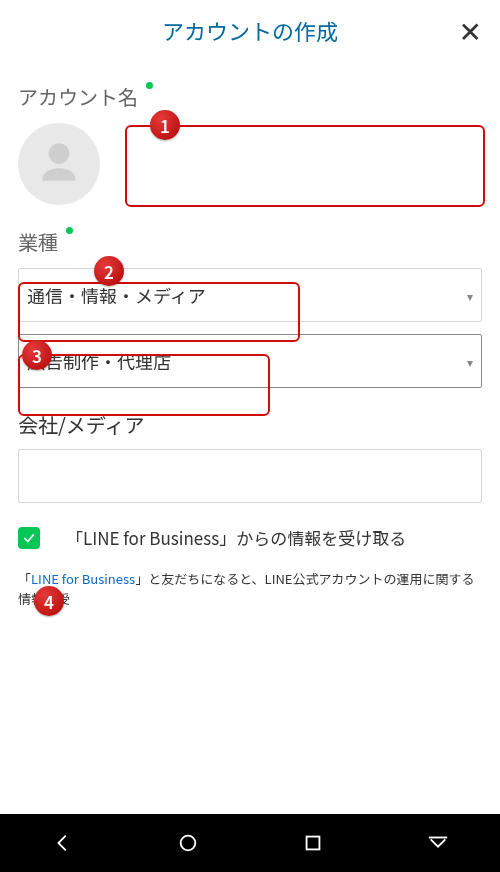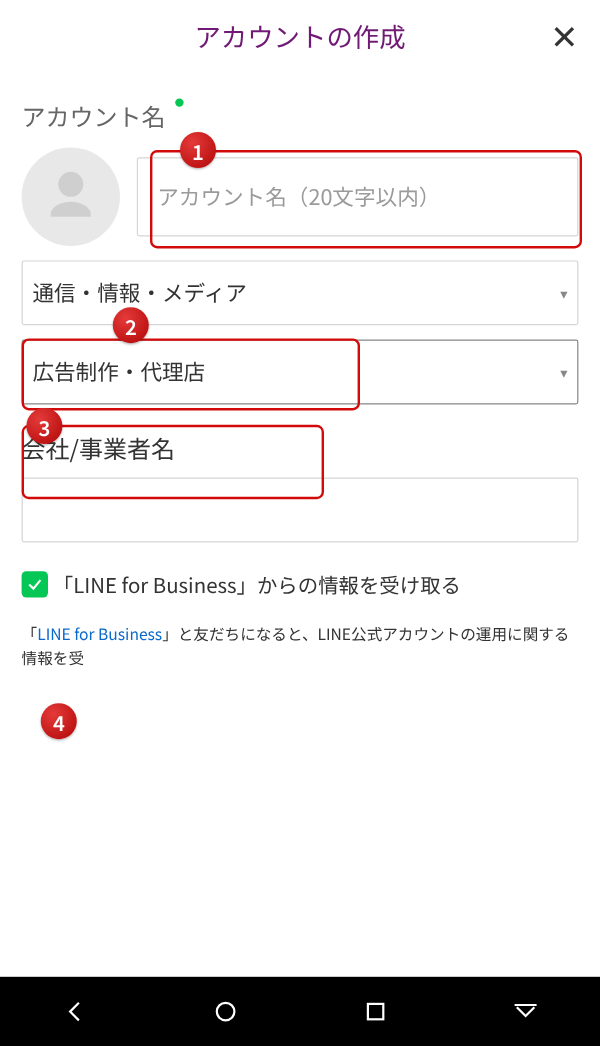--- a/index.html
+++ b/index.html
@@ -1,31 +1,31 @@
 <!DOCTYPE html>
 <html><head>
 <meta charset="utf-8">
 <style>
   *{box-sizing:border-box;margin:0;padding:0;font-family:-apple-system,"Hiragino Sans","Noto Sans JP",sans-serif}
   body{width:500px;height:872px;background:#fff;position:relative;overflow:hidden}
   .header{display:flex;align-items:center;justify-content:center;height:60px;position:relative}
-  .header-title{font-size:22px;color:#701a75;font-weight:400}
+  .header-title{font-size:22px;color:#0369a1;font-weight:400}
   .close-icon{position:absolute;right:18px;top:50%;transform:translateY(-50%);font-size:28px;color:#333;cursor:pointer;line-height:1}
   .content{padding:0 18px}
   .field-label{font-size:20px;color:#666;margin-top:22px;display:flex;align-items:flex-start;gap:8px}
   .req-dot{width:7px;height:7px;border-radius:50%;background:#06c755;display:inline-block}
   .avatar-row{display:flex;align-items:center;gap:14px;margin-top:12px;position:relative}
   .avatar{width:82px;height:82px;border-radius:50%;background:#e8e8e8;display:flex;align-items:center;justify-content:center;flex-shrink:0}
   .avatar svg{width:50px;height:50px;fill:#cfcfcf}
   .text-input{flex:1;height:66px;border:1px solid #d5d5d5;border-radius:2px;padding:0 16px;font-size:18px;color:#333}
   .text-input::placeholder{color:#9a9a9a}
   .select{width:100%;height:54px;border:1px solid #d5d5d5;border-radius:2px;background:#fff;padding:0 8px;font-size:18px;color:#333;margin-top:12px;display:flex;align-items:center;justify-content:space-between;cursor:pointer}
   .select .chev{font-size:12px;color:#888}
   .company-input,.email-input{width:100%;height:54px;border:1px solid #d5d5d5;border-radius:2px;padding:0 16px;font-size:18px;color:#333;margin-top:10px}
-  .checkbox-row{display:flex;align-items:flex-start;gap:4px;margin-top:22px}
+  .checkbox-row{display:flex;align-items:flex-start;gap:26px;margin-top:22px}
   .checkbox{width:22px;height:22px;border-radius:4px;background:#06c755;display:flex;align-items:center;justify-content:center;flex-shrink:0;margin-top:2px;cursor:pointer}
   .checkbox svg{width:14px;height:14px;stroke:#fff;stroke-width:3;fill:none}
   .checkbox-label{font-size:17px;color:#333;line-height:1.5;padding-right:6px}
   .info-text{font-size:13px;color:#333;line-height:1.6;margin-top:18px}
   .link-blue{color:#0a6acc}
   
   .redbox{position:absolute;border:2px solid #d30a0a;border-radius:6px;pointer-events:none}
   .badge{position:absolute;width:30px;height:30px;border-radius:50%;background:radial-gradient(circle at 35% 30%,#e43a3a,#b00606);color:#fff;font-size:17px;font-weight:600;display:flex;align-items:center;justify-content:center;pointer-events:none;box-shadow:0 1px 2px rgba(0,0,0,.3)}
   
   .navbar{position:absolute;left:0;right:0;bottom:0;height:58px;background:#000;display:flex;align-items:center;justify-content:space-around}
@@ -45,33 +45,36 @@
   <div class="field-label">
     <span>アカウント名</span>
     <span class="req-dot"></span>
   </div>
   <div class="avatar-row">
     <div class="avatar">
       <svg viewBox="0 0 24 24">
           <path d="M12 12a5 5 0 1 0-5-5 5 5 0 0 0 5 5zm0 2c-4 0-8 2-8 5v1h16v-1c0-3-4-5-8-5z"></path>
         </svg>
     </div>
-    <input class="text-input" placeholder="アカウント名（20文字以内）" style="">
   </div>
 
+  <div class="field-label">
+    <span>業種</span>
+    <span class="req-dot"></span>
+  </div>
   <div class="select">
     <span>通信・情報・メディア</span>
     <span class="chev">▾</span>
   </div>
   <div class="select" style="border:1px solid #888">
     <span>広告制作・代理店</span>
     <span class="chev">▾</span>
   </div>
 
-  <div class="field-label" style="color:#333">会社/事業者名</div>
+  <div class="field-label" style="color:#333">会社/メディア</div>
   <input class="company-input" value="" style="">
 
 
   <div class="checkbox-row">
     <div class="checkbox">
       <svg viewBox="0 0 24 24">
           <polyline points="4 12 10 18 20 6"></polyline>
         </svg>
     </div>
     <div class="checkbox-label">「LINE for Business」からの情報を受け取る</div>

